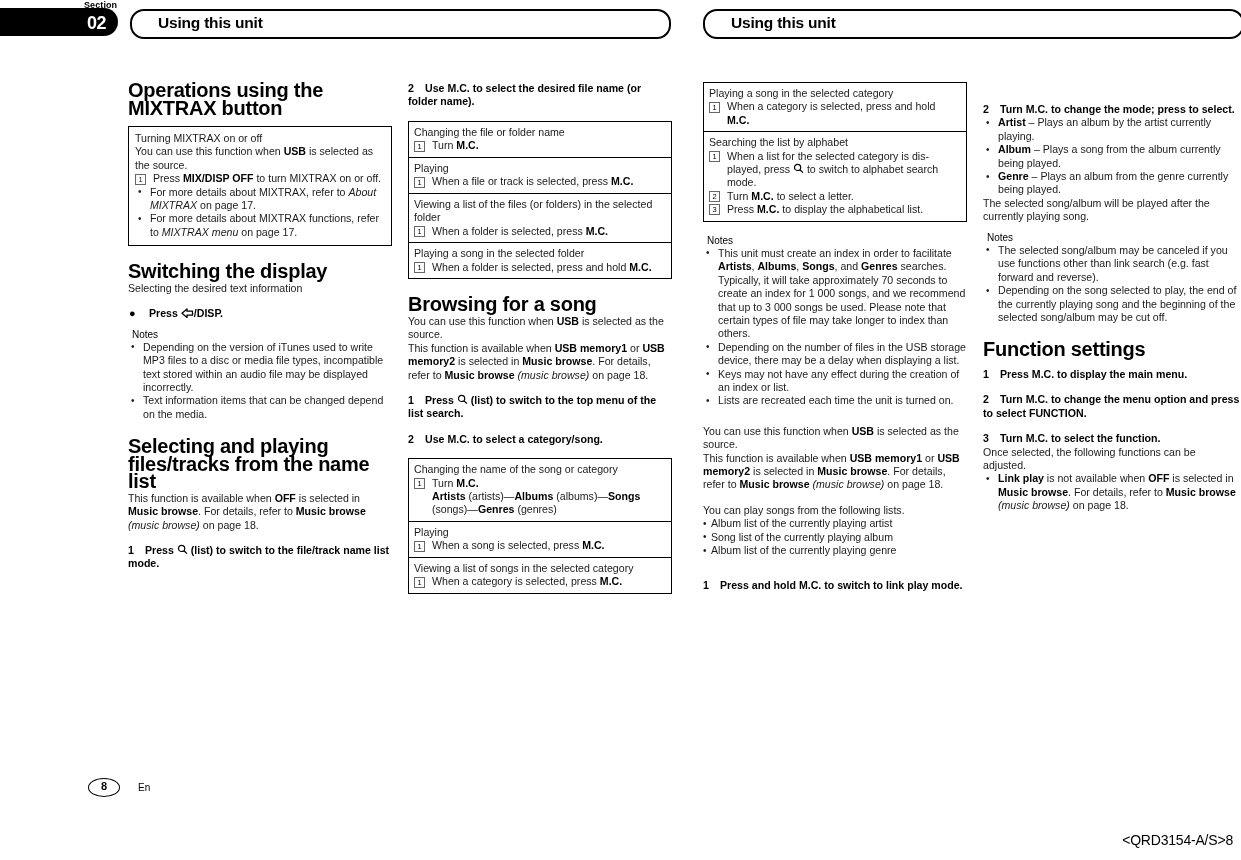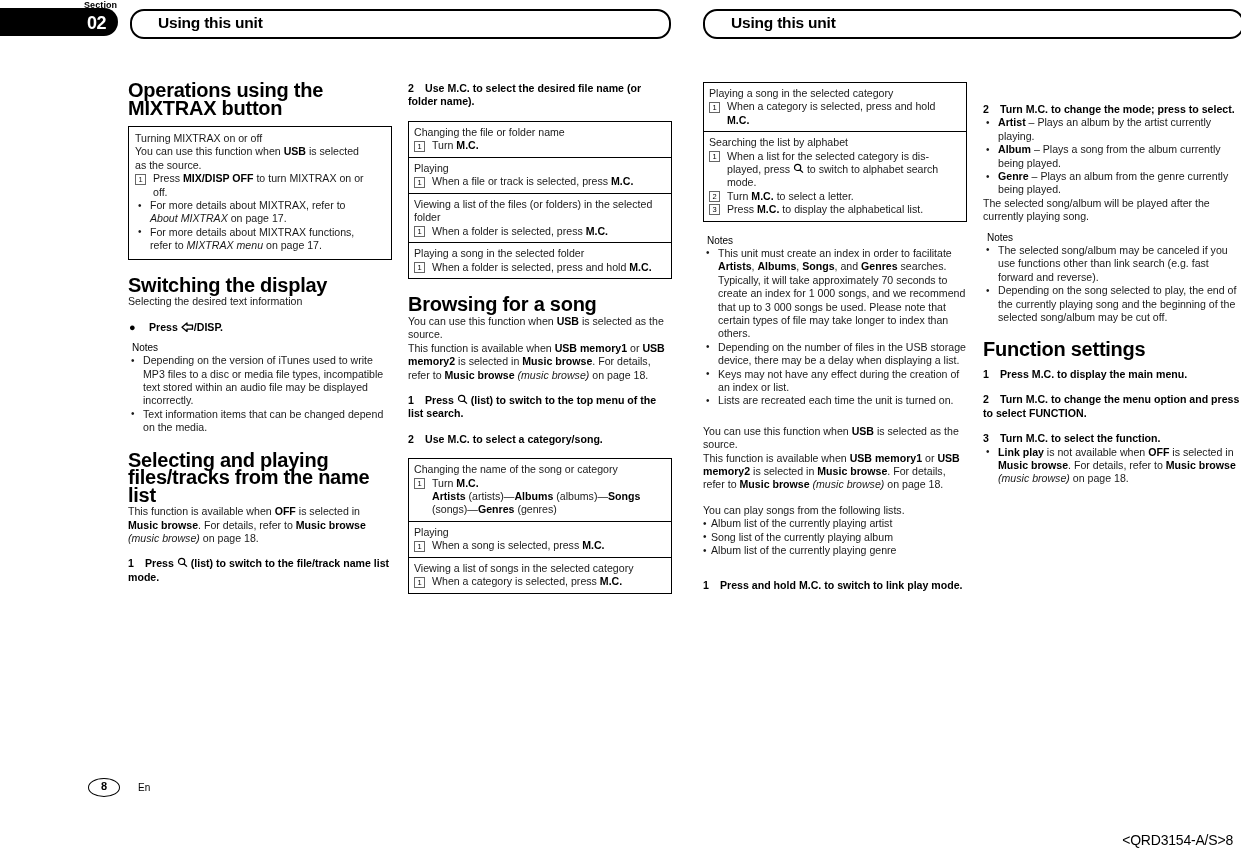--- a/index.html
+++ b/index.html
@@ -193,21 +193,21 @@
   .prow .psub {
     padding-left: 18px;
     font-size: 10.6px;
     line-height: 13.3px;
   }
 
   
   .sbox {
     border: 1.6px solid #000;
     box-sizing: border-box;
-    padding: 5px 20px 6px 6px;
+    padding: 5px 6px 6px 6px;
   }
   .sbox .ptitle { font-size: 10.6px; line-height: 13.4px; }
   .sbox .pitem {
     position: relative; padding-left: 18px;
     font-size: 10.6px; line-height: 13.4px;
   }
   .sbox .pitem .numbox {
     position: absolute; left: 0; top: 1.6px;
     width: 9px; height: 9px; border: 1px solid #666;
     font-size: 7.5px; line-height: 9px; text-align: center;
@@ -449,20 +449,21 @@
 
   <h2 class="sec">Function settings</h2>
 
   <div class="gap-s"></div>
 
   <p class="step"><span class="num">1</span><span>Press M.C. to display the main menu.</span></p>
   <div class="gap-m"></div>
   <p class="step"><span class="num">2</span><span>Turn M.C. to change the menu option and press to select FUNCTION.</span></p>
   <div class="gap-m"></div>
   <p class="step"><span class="num">3</span><span>Turn M.C. to select the function.</span></p>
+  <p class="body">Once selected, the following functions can be adjusted.</p>
 
   <ul class="notes">
     <li><span class="bullet">•</span><b>Link play</b><span> is not available when </span><b>OFF</b><span> is selected in </span><b>Music browse</b><span>. For details, refer to </span><b>Music browse</b><i> (music browse)</i><span> on page 18.</span></li>
   </ul>
 
 </div>
 
 <div id="footer-left">
   <div class="page-oval">8</div>
   <div class="lang">En</div>

